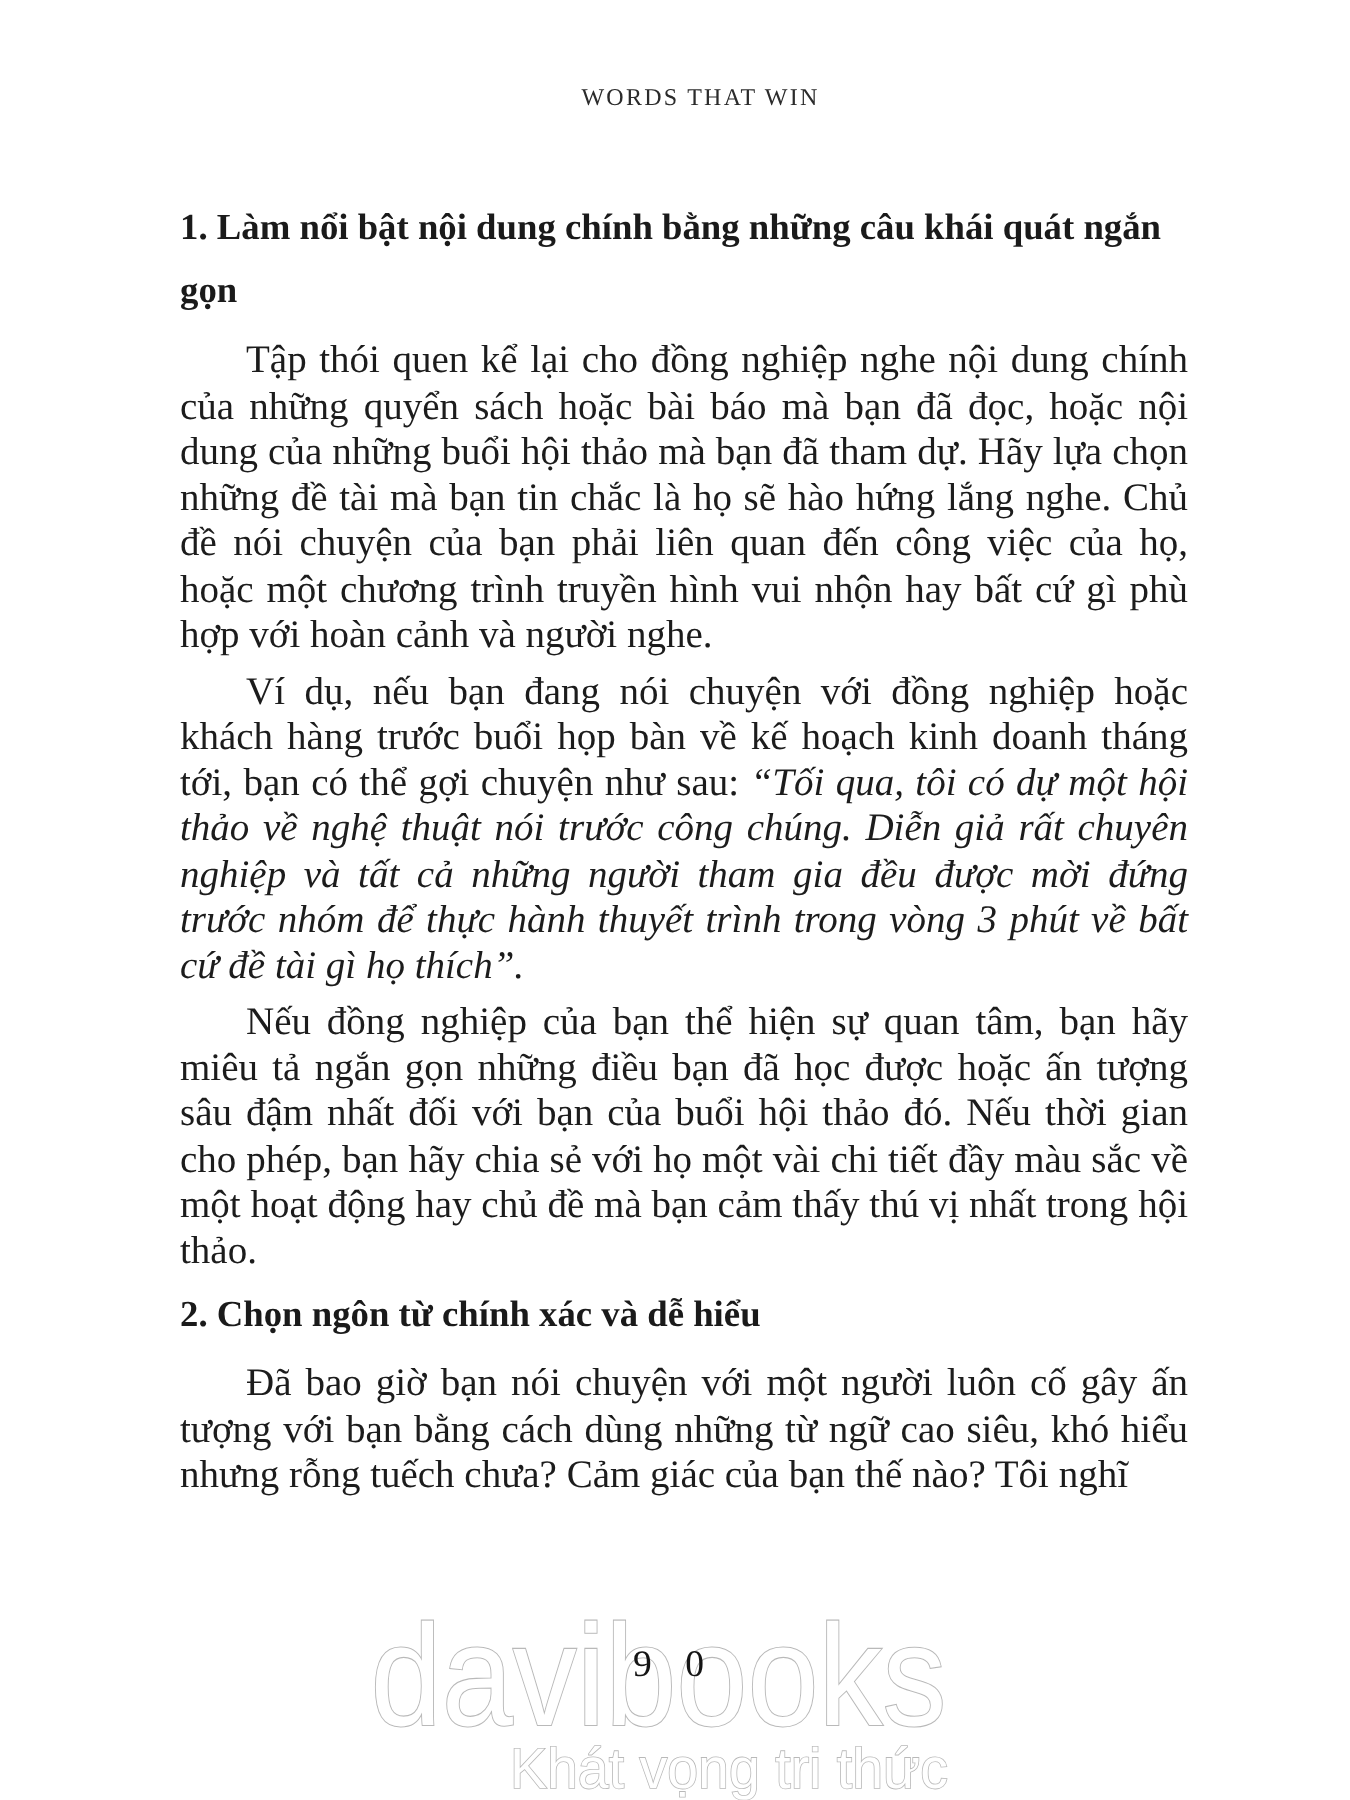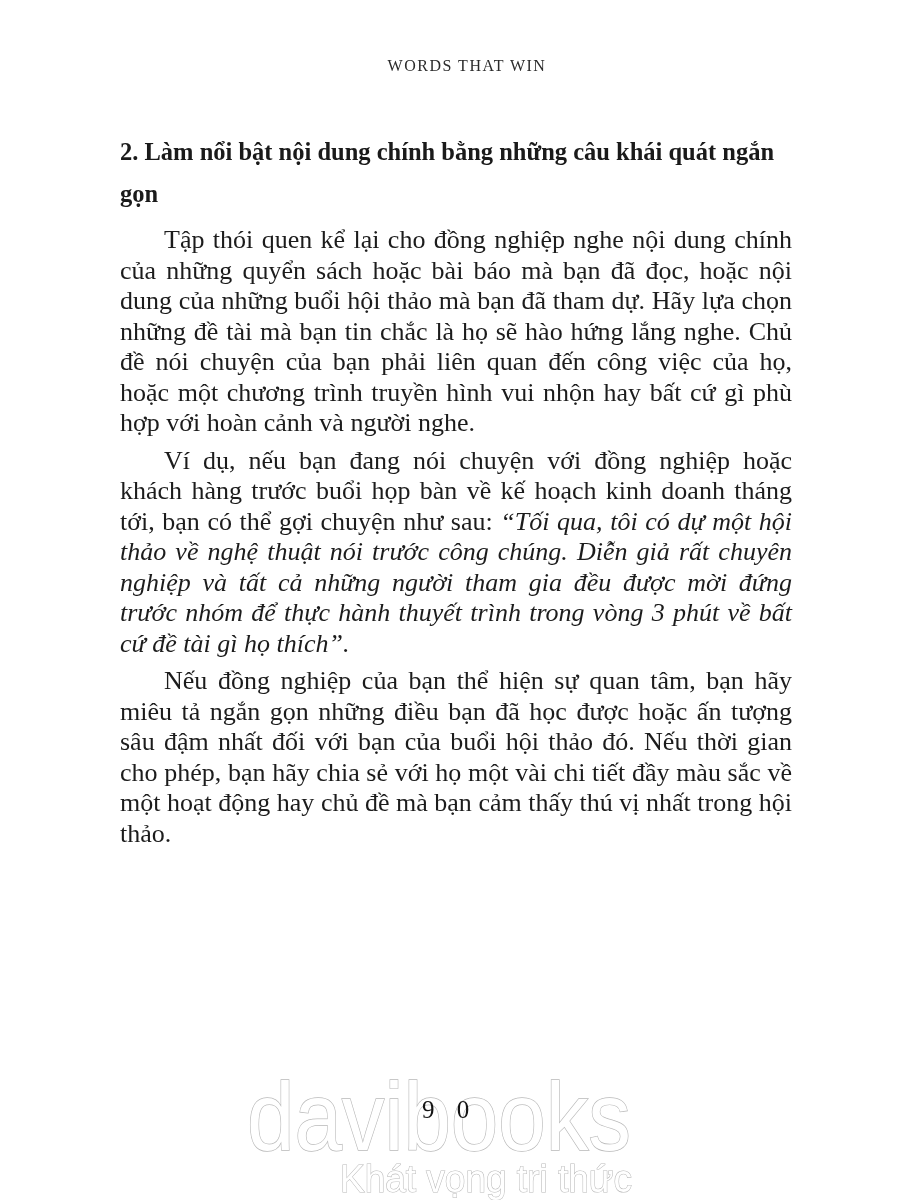--- a/index.html
+++ b/index.html
@@ -77,30 +77,32 @@
 </style>
 </head>
 <body>
 
 <div class="page">
 
   <div class="running-head">WORDS THAT WIN</div>
 
   <div class="body-text">
 
-    <div class="sec-heading">2. Làm nổi bật nội dung chính bằng những câu khái quát ngắn gọn</div>
+    <div class="sec-heading">1. Làm nổi bật nội dung chính bằng những câu khái quát ngắn gọn</div>
 
     <p>Tập thói quen kể lại cho đồng nghiệp nghe nội dung chính của những quyển sách hoặc bài báo mà bạn đã đọc, hoặc nội dung của những buổi hội thảo mà bạn đã tham dự. Hãy lựa chọn những đề tài mà bạn tin chắc là họ sẽ hào hứng lắng nghe. Chủ đề nói chuyện của bạn phải liên quan đến công việc của họ, hoặc một chương trình truyền hình vui nhộn hay bất cứ gì phù hợp với hoàn cảnh và người nghe.</p>
 
 
     <p><span>Ví dụ, nếu bạn đang nói chuyện với đồng nghiệp hoặc khách hàng trước buổi họp bàn về kế hoạch kinh doanh tháng tới, bạn có thể gợi chuyện như sau: </span><em>“Tối qua, tôi có dự một hội thảo về nghệ thuật nói trước công chúng. Diễn giả rất chuyên nghiệp và tất cả những người tham gia đều được mời đứng trước nhóm để thực hành thuyết trình trong vòng 3 phút về bất cứ đề tài gì họ thích”.</em></p>
 
     <p>Nếu đồng nghiệp của bạn thể hiện sự quan tâm, bạn hãy miêu tả ngắn gọn những điều bạn đã học được hoặc ấn tượng sâu đậm nhất đối với bạn của buổi hội thảo đó. Nếu thời gian cho phép, bạn hãy chia sẻ với họ một vài chi tiết đầy màu sắc về một hoạt động hay chủ đề mà bạn cảm thấy thú vị nhất trong hội thảo.</p>
 
+    <div class="sec-heading second">2. Chọn ngôn từ chính xác và dễ hiểu</div>
 
+    <p>Đã bao giờ bạn nói chuyện với một người luôn cố gây ấn tượng với bạn bằng cách dùng những từ ngữ cao siêu, khó hiểu nhưng rỗng tuếch chưa? Cảm giác của bạn thế nào? Tôi nghĩ</p>
 
   </div>
 
   <svg class="watermark" viewBox="0 0 900 150" xmlns="http://www.w3.org/2000/svg">
     <text x="247" y="100" font-size="96" stroke-width="1.4" textLength="384" lengthAdjust="spacingAndGlyphs">davibooks</text>
     <text x="340" y="142" font-size="38" stroke-width="1.1" textLength="292" lengthAdjust="spacingAndGlyphs">Khát vọng tri thức</text>
   </svg>
 
   <div class="page-number">9 0</div>
 

